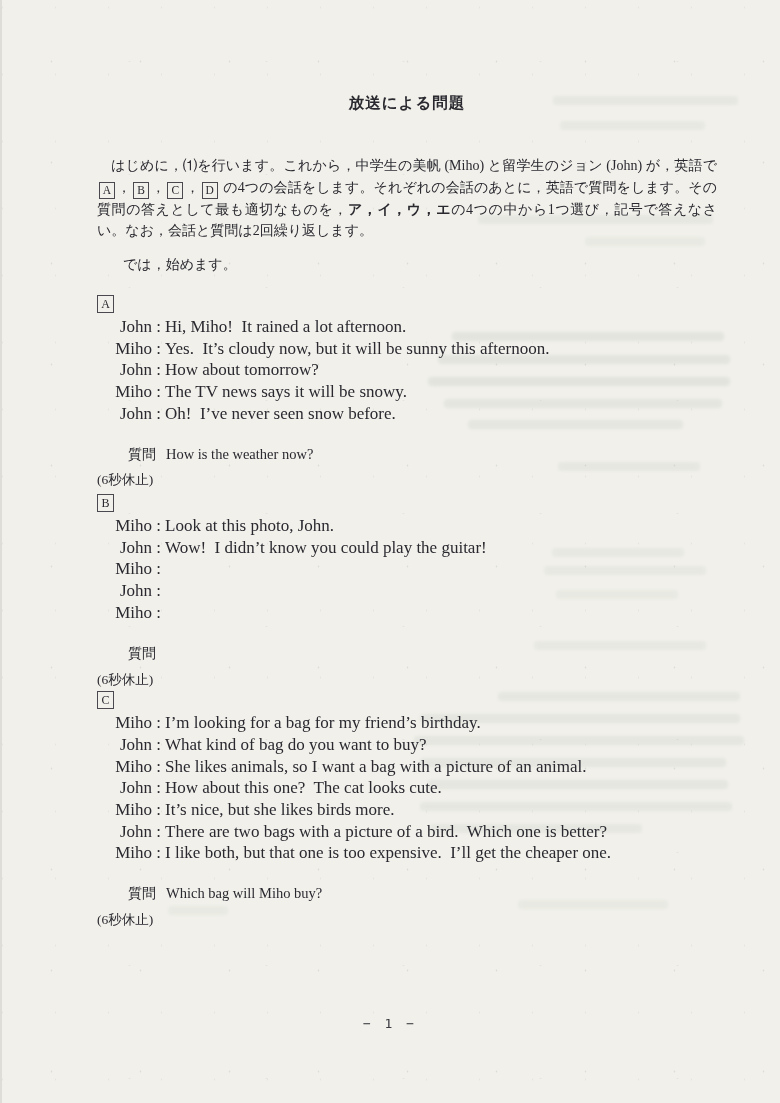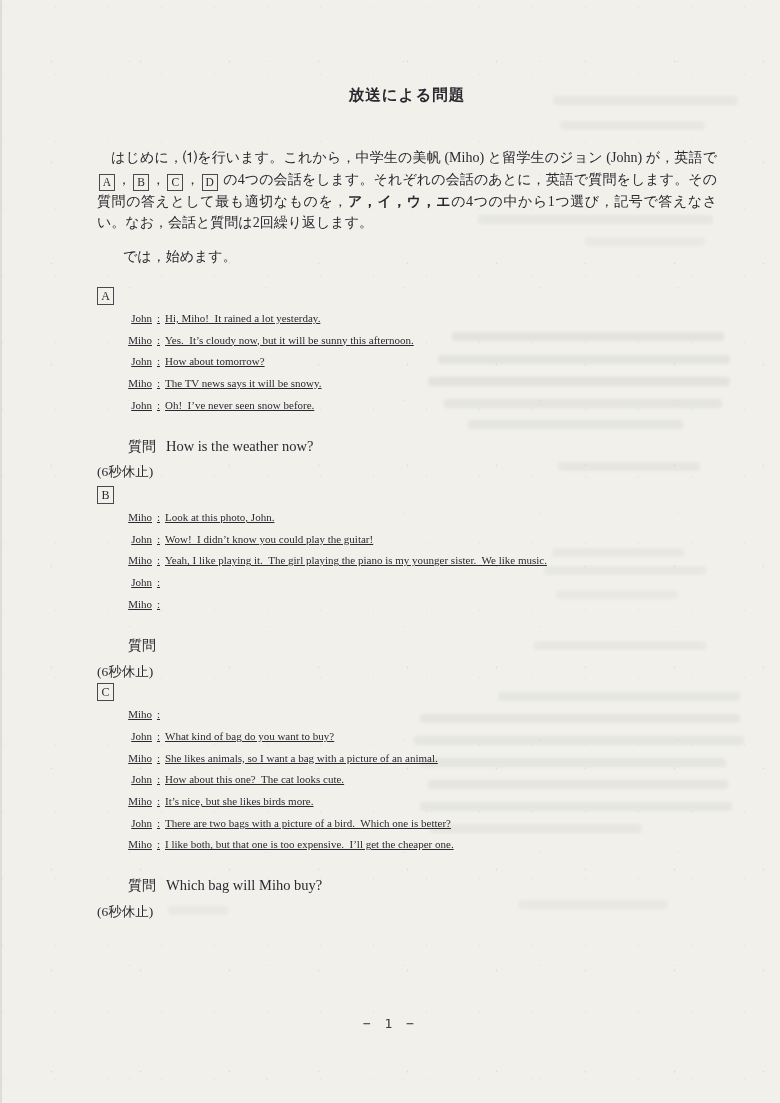--- a/index.html
+++ b/index.html
@@ -13,31 +13,31 @@
       radial-gradient(rgba(120,125,118,.10) 0.5px, transparent 1px),
       radial-gradient(rgba(90,100,95,.08) 0.7px, transparent 1.2px);
     background-size:89px 101px,53px 67px,137px 113px;
     background-position:7px 11px,29px 41px,61px 5px;
     overflow:hidden;
   }
   .page{position:relative;width:780px;height:1103px;overflow:hidden;}
   .page::before{content:"";position:absolute;left:0;top:0;bottom:0;width:2px;background:rgba(60,60,55,.10);}
   .bt-layer{position:absolute;inset:0;z-index:0;}
   .bt{position:absolute;height:9px;background:#8fa096;border-radius:4px;filter:blur(1.6px);}
-  .content{position:absolute;left:97px;top:8px;width:620px;z-index:1;}
+  .content{position:absolute;left:97px;top:16px;width:620px;z-index:1;}
   .title{margin:76px 0 0 0;text-align:center;font-size:15.5px;font-weight:bold;letter-spacing:1px;line-height:22px;}
   .para{margin:41px 0 0 0;font-size:14px;line-height:21.7px;text-align:justify;text-indent:14px;}
   .intro-line2{font-size:14px;line-height:21.7px;padding-left:14px;}
   .ibox{display:inline-block;border:1px solid #4a4950;min-width:12px;height:15px;line-height:15px;
         text-align:center;font-size:11.5px;margin:0 2px;padding:0 1px;vertical-align:-2px;text-indent:0;}
   .secbox{display:inline-block;border:1px solid #4a4950;width:15px;height:16px;line-height:16px;
         text-align:center;font-size:12px;}
   .secbox-wrap{margin-bottom:3px;}
   .mt-a{margin-top:18px;} .mt-b{margin-top:2px;} .mt-c{margin-top:0px;}
-  .dline{display:flex;font-size:11px;line-height:21.7px;text-decoration:underline;}
+  .dline{display:flex;font-size:17px;line-height:21.7px;}
   .spk{width:55px;text-align:right;white-space:pre;flex:none;}
   .colon{width:13px;text-align:center;flex:none;}
   .txt{flex:1;text-align:justify;white-space:pre-wrap;}
   .qrow{margin-top:19.3px;display:flex;line-height:21.7px;}
   .qlabel{margin-left:31px;font-size:14px;flex:none;}
   .qtext{margin-left:10px;font-size:14.5px;white-space:pre-wrap;}
   .pause{margin-top:4px;line-height:21.7px;text-align:left;padding-right:92px;font-size:13.5px;}
   .footer{position:absolute;top:1016px;left:0;width:780px;text-align:center;z-index:1;
         font-family:"DejaVu Sans Mono",monospace;font-size:13px;letter-spacing:3px;color:#3a3a40;}
 </style>
@@ -79,21 +79,21 @@
     <p class="para"><span>はじめに，⑴を行います。これから，中学生の美帆 (Miho) と留学生のジョン (John) が，英語で </span><span class="ibox">A</span><span>，</span><span class="ibox">B</span><span>，</span><span class="ibox">C</span><span>，</span><span class="ibox">D</span><span> の4つの会話をします。それぞれの会話のあとに，英語で質問をします。その質問の答えとして最も適切なものを，</span><b>ア，イ，ウ，エ</b><span>の4つの中から1つ選び，記号で答えなさい。なお，会話と質問は2回繰り返します。</span></p>
     <p class="intro-line2" style="margin:12px">では，始めます。</p>
 
     <div class="secbox-wrap mt-a">
       <span class="secbox">A</span>
     </div>
     <div>
       <div class="dline">
           <span class="spk">John</span>
           <span class="colon">:</span>
-          <span class="txt">Hi, Miho!  It rained a lot yesterday.</span>
+          <span class="txt">Hi, Miho!  It rained a lot afternoon.</span>
         </div>
       <div class="dline">
           <span class="spk">Miho</span>
           <span class="colon">:</span>
           <span class="txt">Yes.  It’s cloudy now, but it will be sunny this afternoon.</span>
         </div>
       <div class="dline">
           <span class="spk">John</span>
           <span class="colon">:</span>
           <span class="txt">How about tomorrow?</span>
@@ -125,21 +125,20 @@
           <span class="txt">Look at this photo, John.</span>
         </div>
       <div class="dline">
           <span class="spk">John</span>
           <span class="colon">:</span>
           <span class="txt">Wow!  I didn’t know you could play the guitar!</span>
         </div>
       <div class="dline">
           <span class="spk">Miho</span>
           <span class="colon">:</span>
-          <span class="txt">Yeah, I like playing it.  The girl playing the piano is my younger sister.  We like music.</span>
         </div>
       <div class="dline">
           <span class="spk">John</span>
           <span class="colon">:</span>
         </div>
       <div class="dline">
           <span class="spk">Miho</span>
           <span class="colon">:</span>
         </div>
     </div>
@@ -148,20 +147,21 @@
     </div>
     <div class="pause">(6秒休止)</div>
 
     <div class="secbox-wrap mt-c">
       <span class="secbox">C</span>
     </div>
     <div>
       <div class="dline">
           <span class="spk">Miho</span>
           <span class="colon">:</span>
+          <span class="txt">I’m looking for a bag for my friend’s birthday.</span>
         </div>
       <div class="dline">
           <span class="spk">John</span>
           <span class="colon">:</span>
           <span class="txt">What kind of bag do you want to buy?</span>
         </div>
       <div class="dline">
           <span class="spk">Miho</span>
           <span class="colon">:</span>
           <span class="txt">She likes animals, so I want a bag with a picture of an animal.</span>

